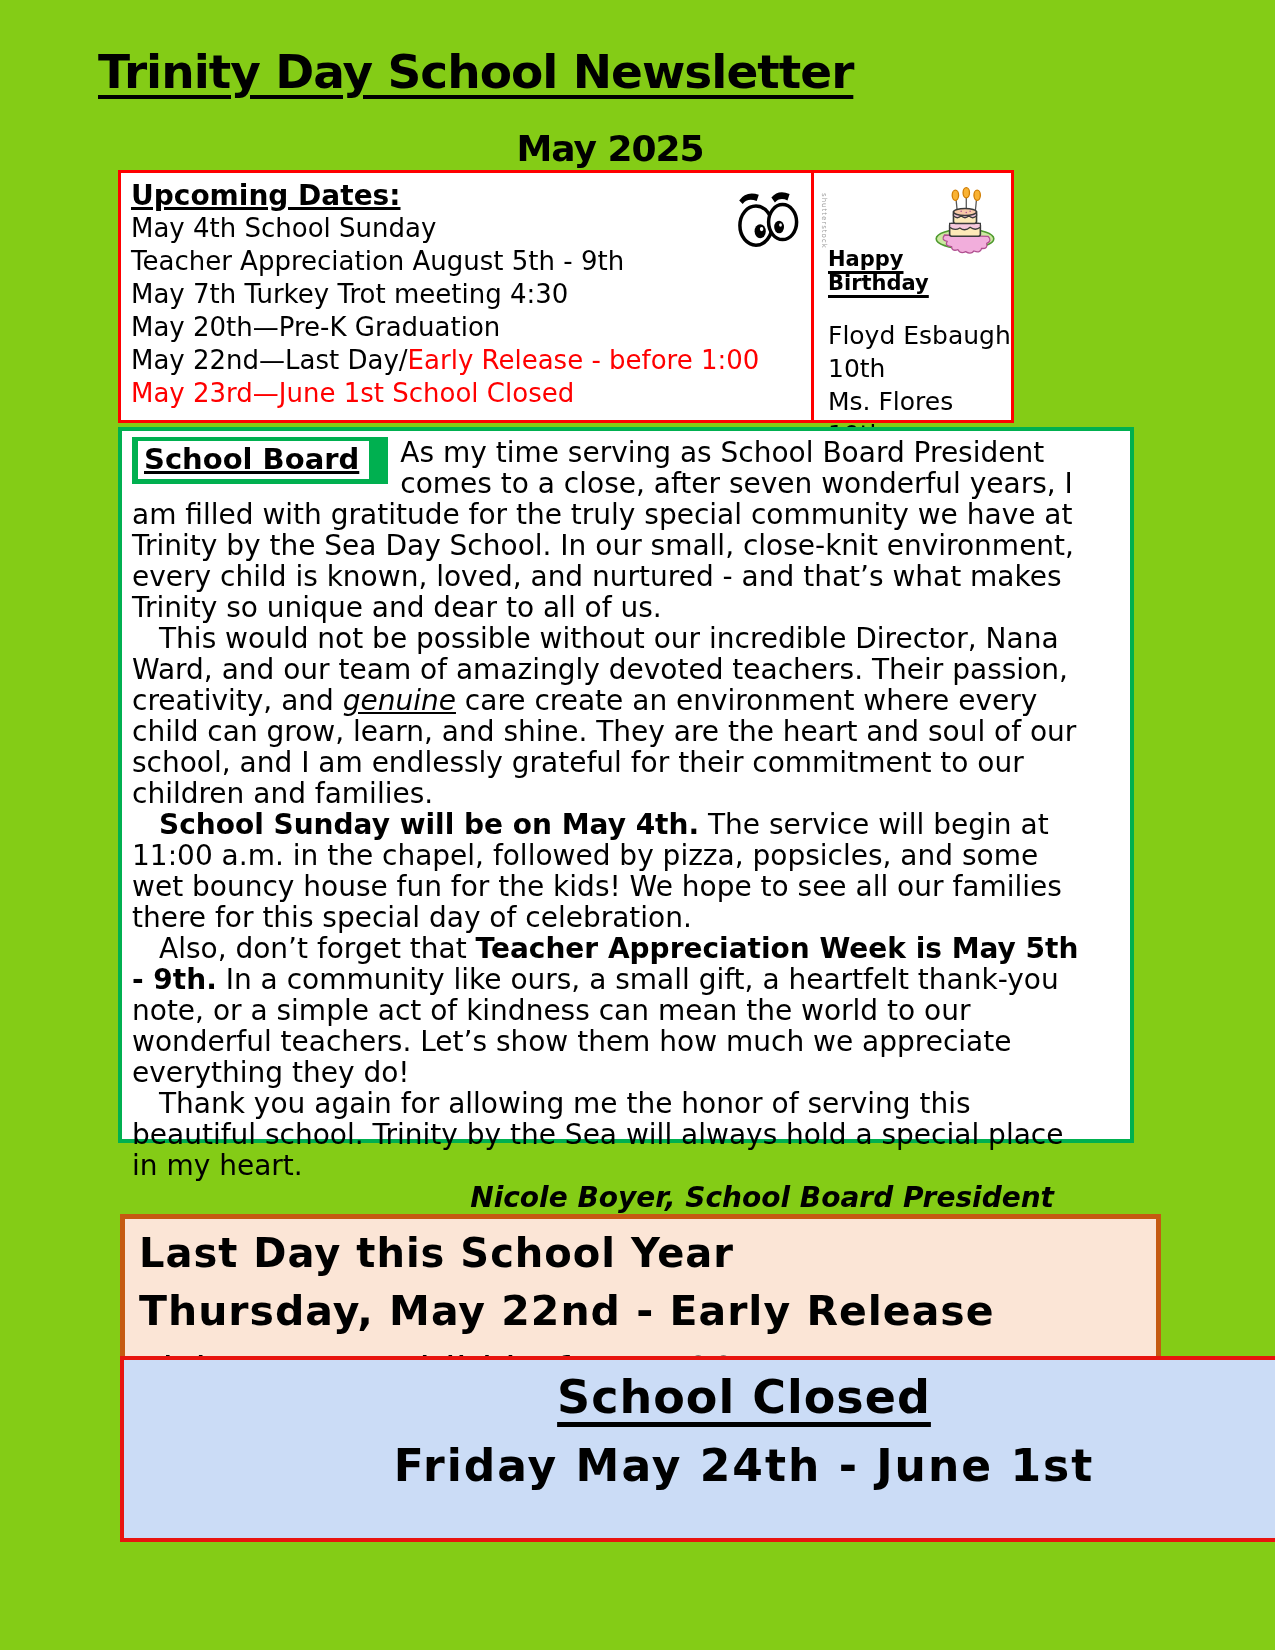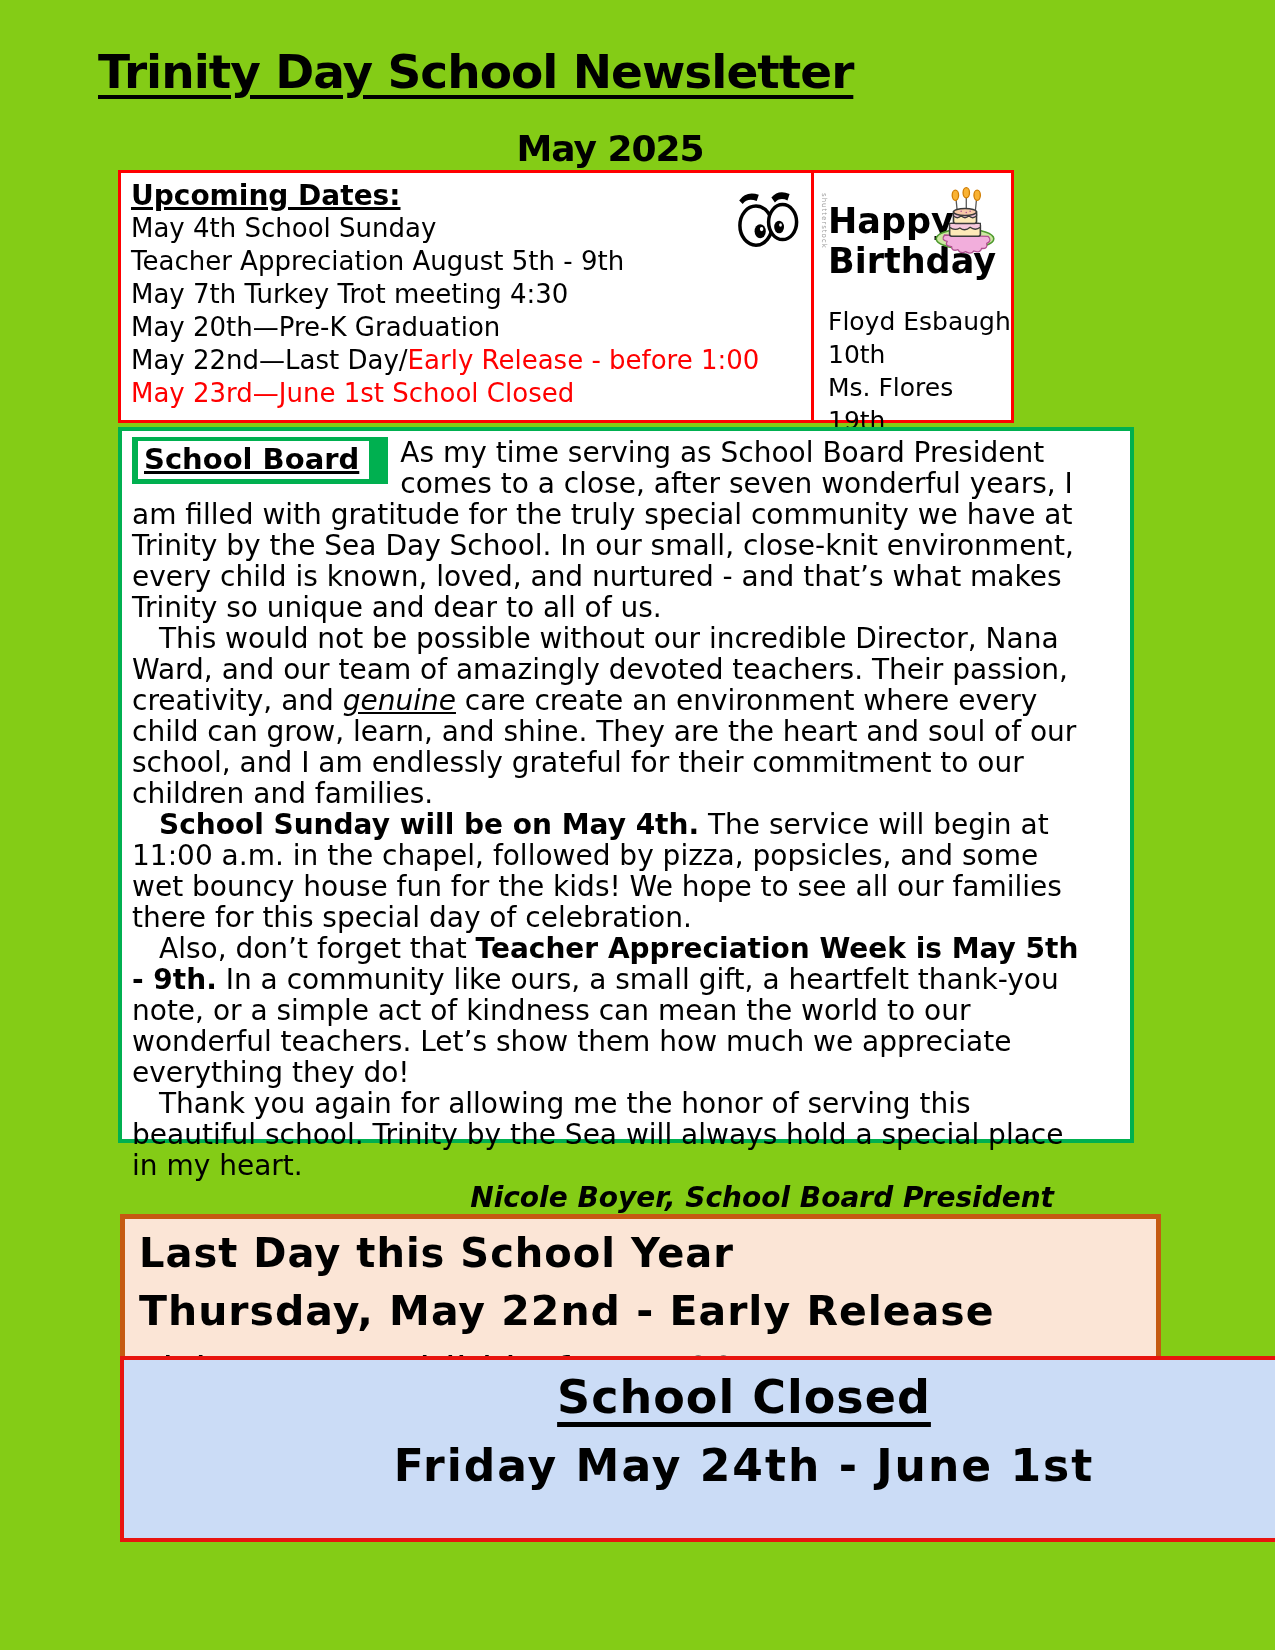--- a/index.html
+++ b/index.html
@@ -26,22 +26,22 @@
     border:3px solid #FF0000; display:flex; background:#fff;
   }
   .dates-left {
     position:relative; flex:0 0 693px; border-right:3px solid #FF0000;
     padding:6px 0 0 10px; font-size:26px; line-height:33px;
   }
   .dates-heading { font-weight:bold; text-decoration:underline; text-decoration-thickness:3px; font-size:28px; }
   .date-red { color:#FF0000; }
   .dates-right { position:relative; flex:1 1 auto; padding:28px 0 0 14px; }
   .bday-heading {
-    display:inline-block; font-size:35px; font-weight:bold;
-    text-decoration-thickness:3px; text-underline-offset:5px;
+    display:inline-block; font-size:21px; font-weight:bold;
+    text-decoration:underline; text-decoration-thickness:3px; text-underline-offset:5px;margin-top:46px;
   }
   .bday-names { margin-top:24px; font-size:25px; line-height:33px; }
   .eyes-icon { position:absolute; left:614px; top:16px; width:70px; height:62px; }
   .eyes-watermark {
     position:absolute; left:686px; top:20px; font-size:7px; color:#9a9a9a;
     writing-mode:vertical-rl; letter-spacing:1px;
   }
   .cake-icon { position:absolute; right:14px; top:6px; width:64px; height:80px; }
   
   .board-box {

